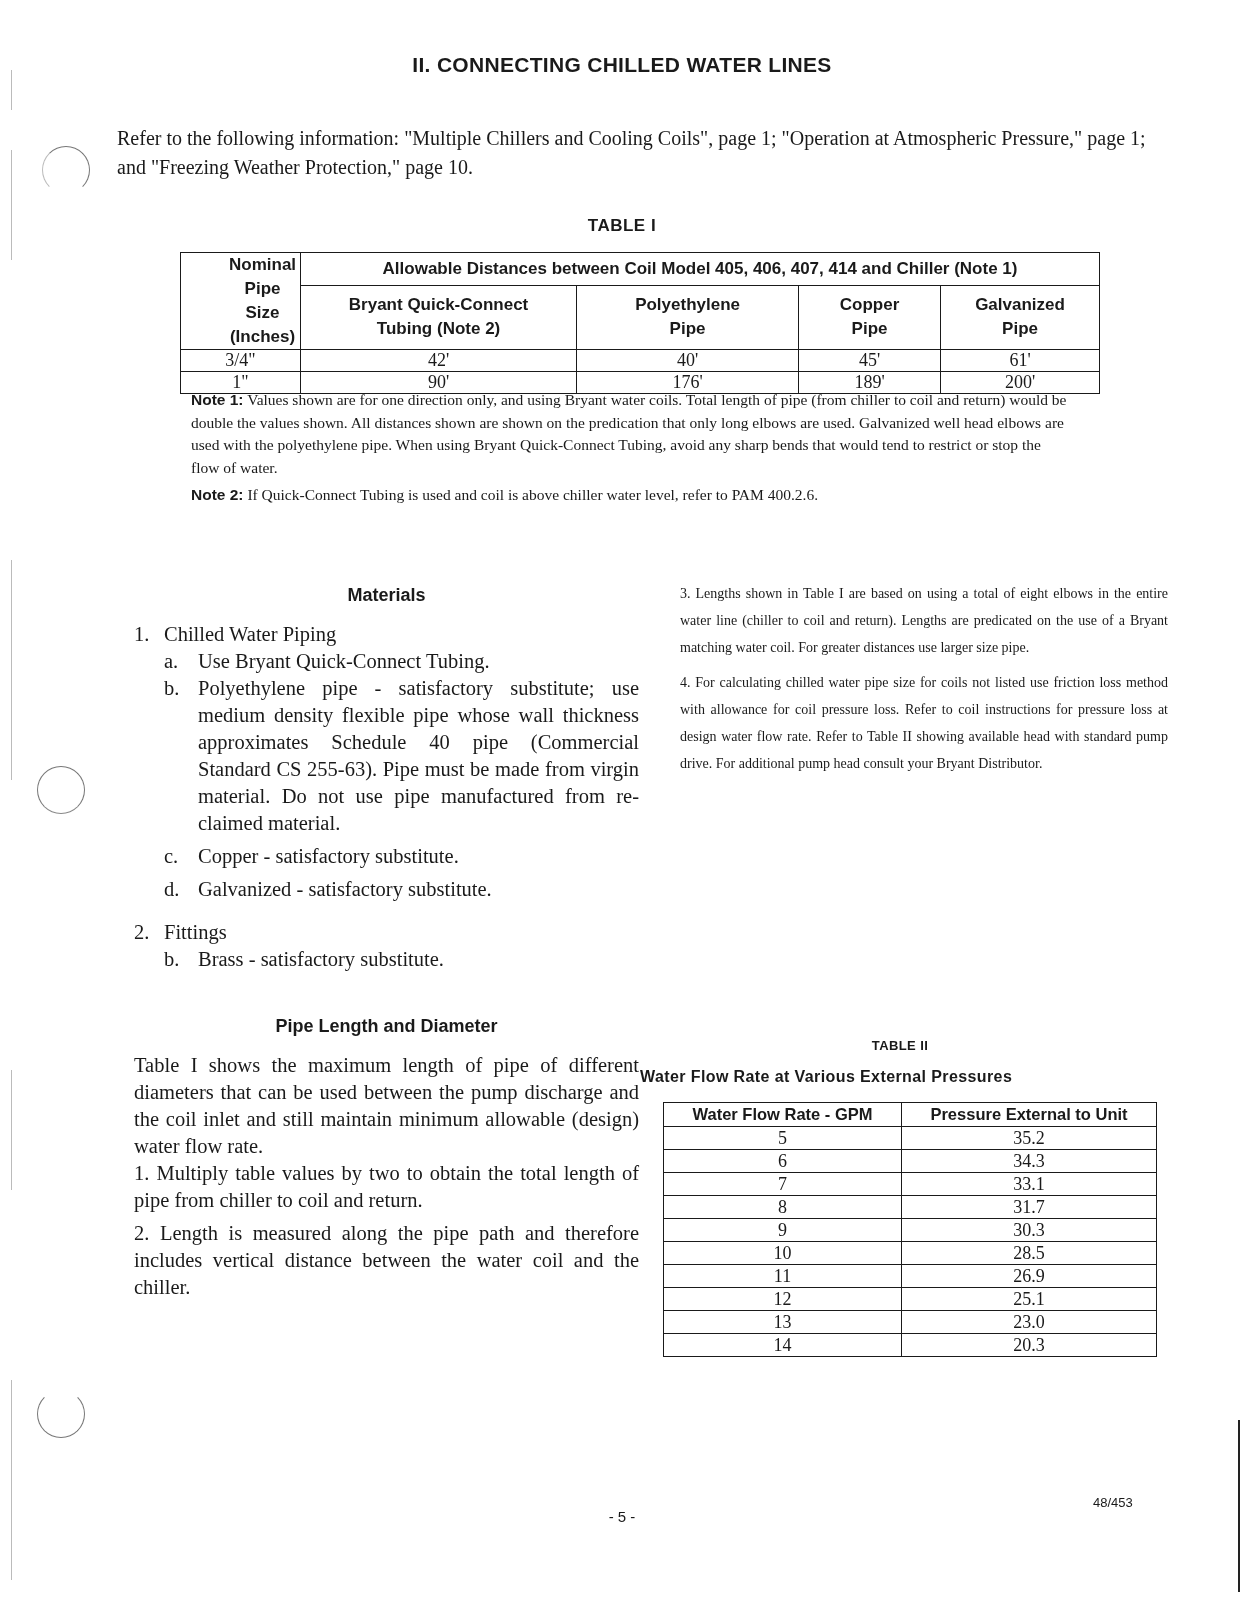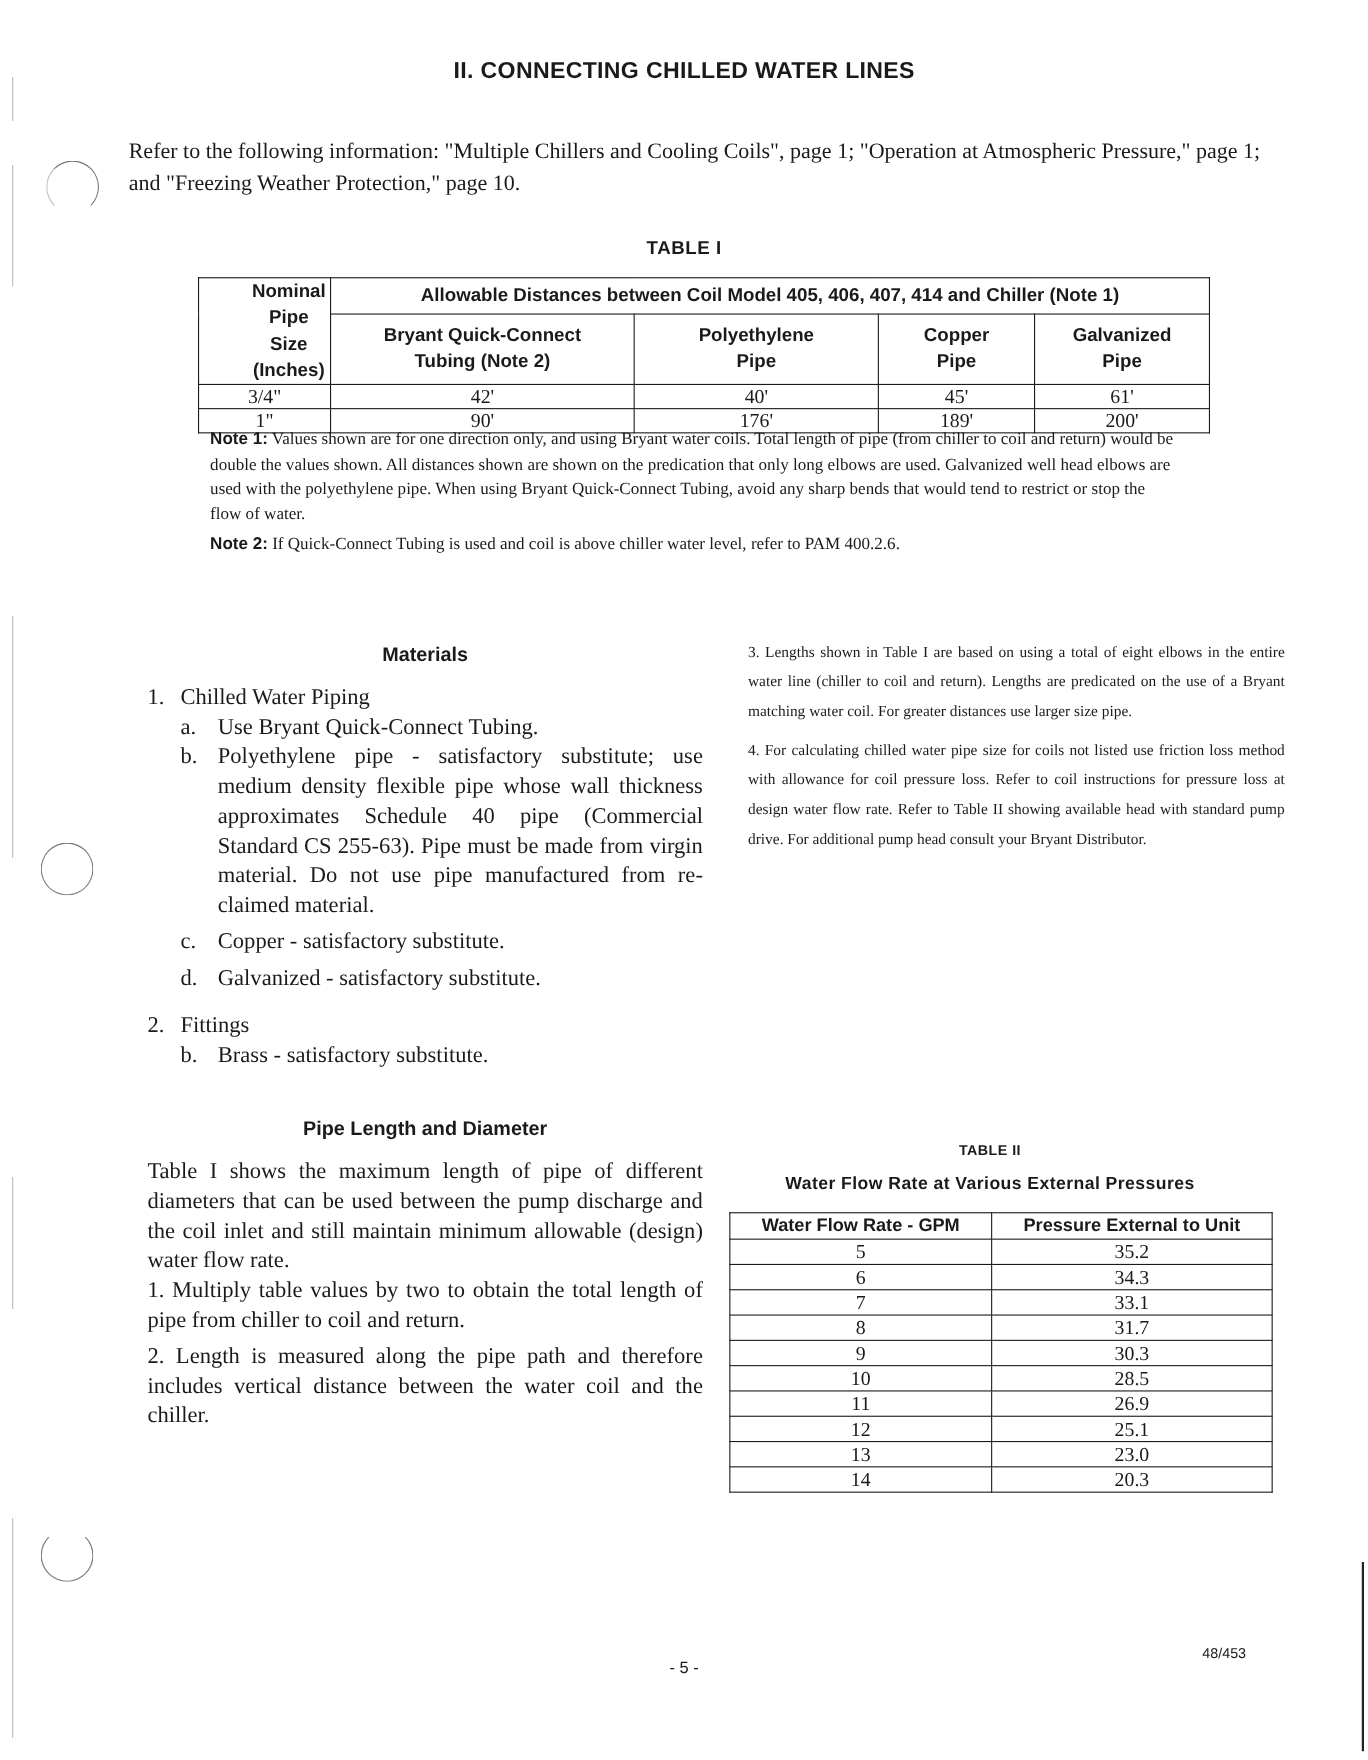--- a/index.html
+++ b/index.html
@@ -60,21 +60,21 @@
     .gap { height: 16px; }
     .just { text-align: justify; }
 
     .t2-caption {
       position: absolute; left: 640px; width: 520px; top: 1038px;
       text-align: center; font-family: "Liberation Sans", sans-serif; font-weight: bold;
       font-size: 13px; letter-spacing: 0.4px;
     }
     .t2-sub {
       position: absolute; left: 640px; width: 520px; top: 1068px;
-      text-align: center; font-family: "Liberation Sans", sans-serif; font-weight: bold;
+      text-align: left; font-family: "Liberation Sans", sans-serif; font-weight: bold;
       font-size: 16px; letter-spacing: 0.4px;
     }
     .t2 {
       position: absolute; left: 663px; top: 1102px; width: 494px;
     }
     .t2 th, .t2 td { border: 1.5px solid #1a1a1a; text-align: center; }
     .t2 th { font-family: "Liberation Sans", sans-serif; font-weight: bold; font-size: 16.5px; line-height: 23px; }
     .t2 td { font-family: "Liberation Serif", serif; font-size: 18px; line-height: 22px; }
     .t2 .c1 { width: 238px; text-align: center; }
 

